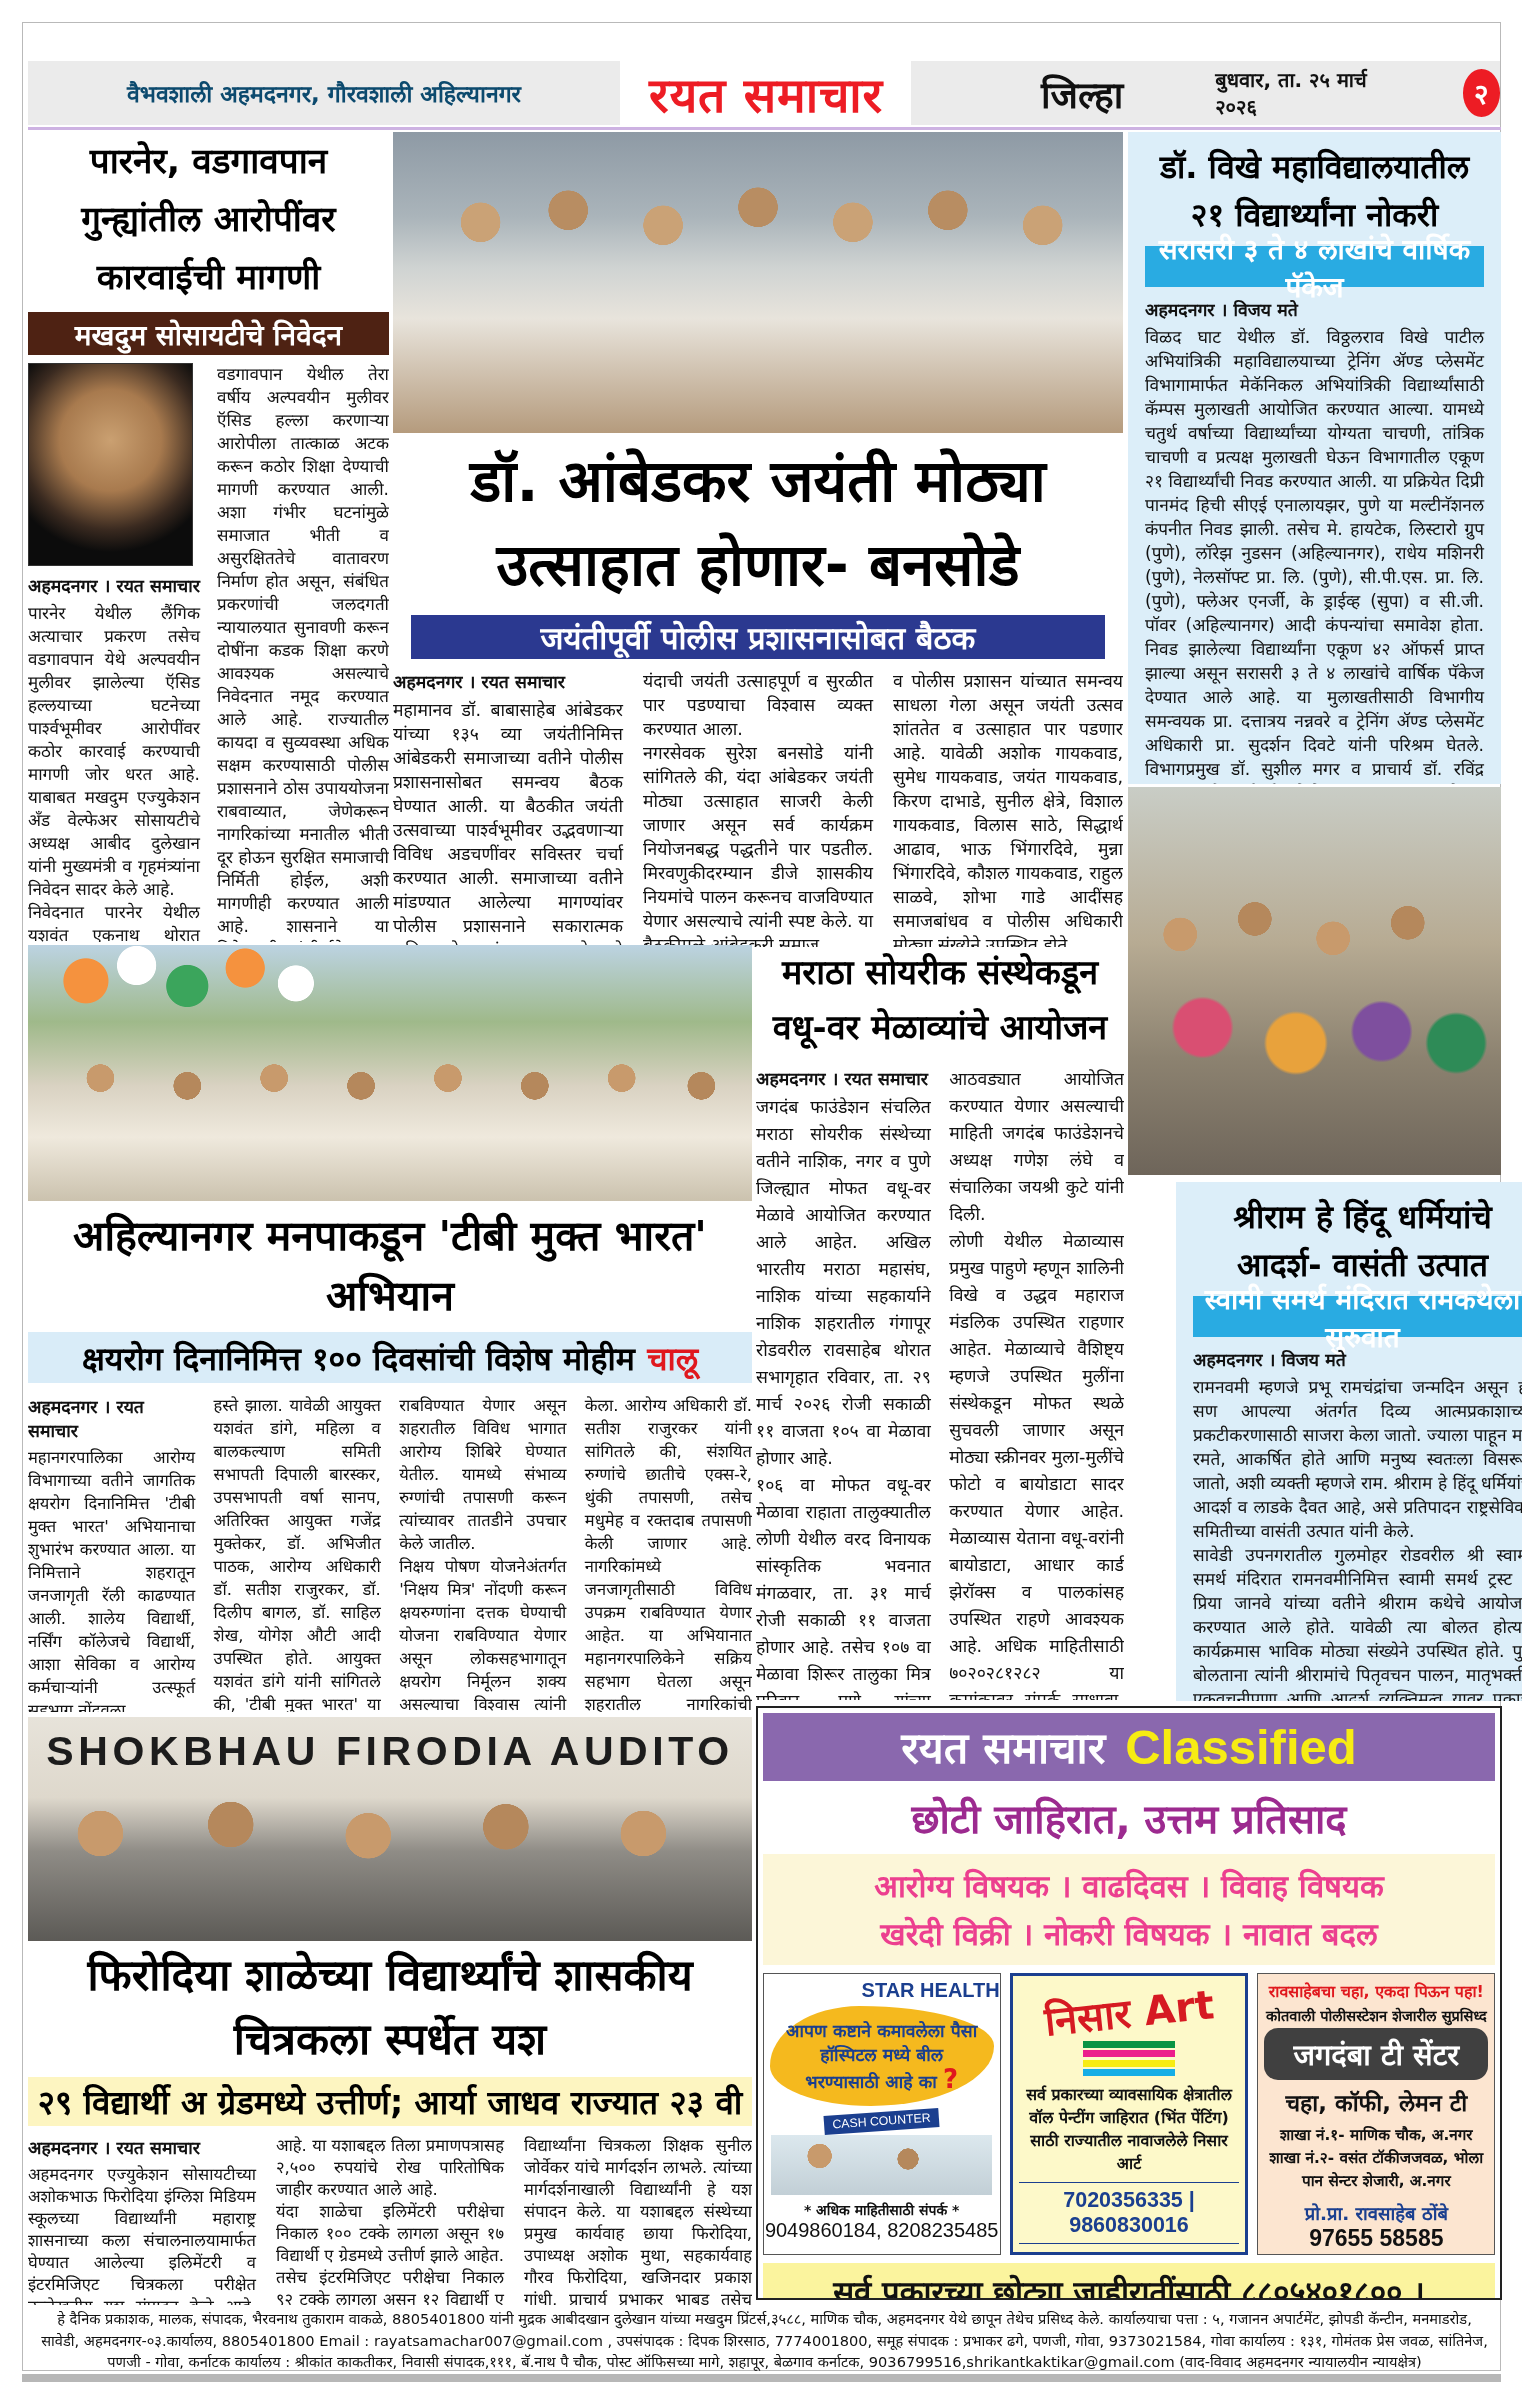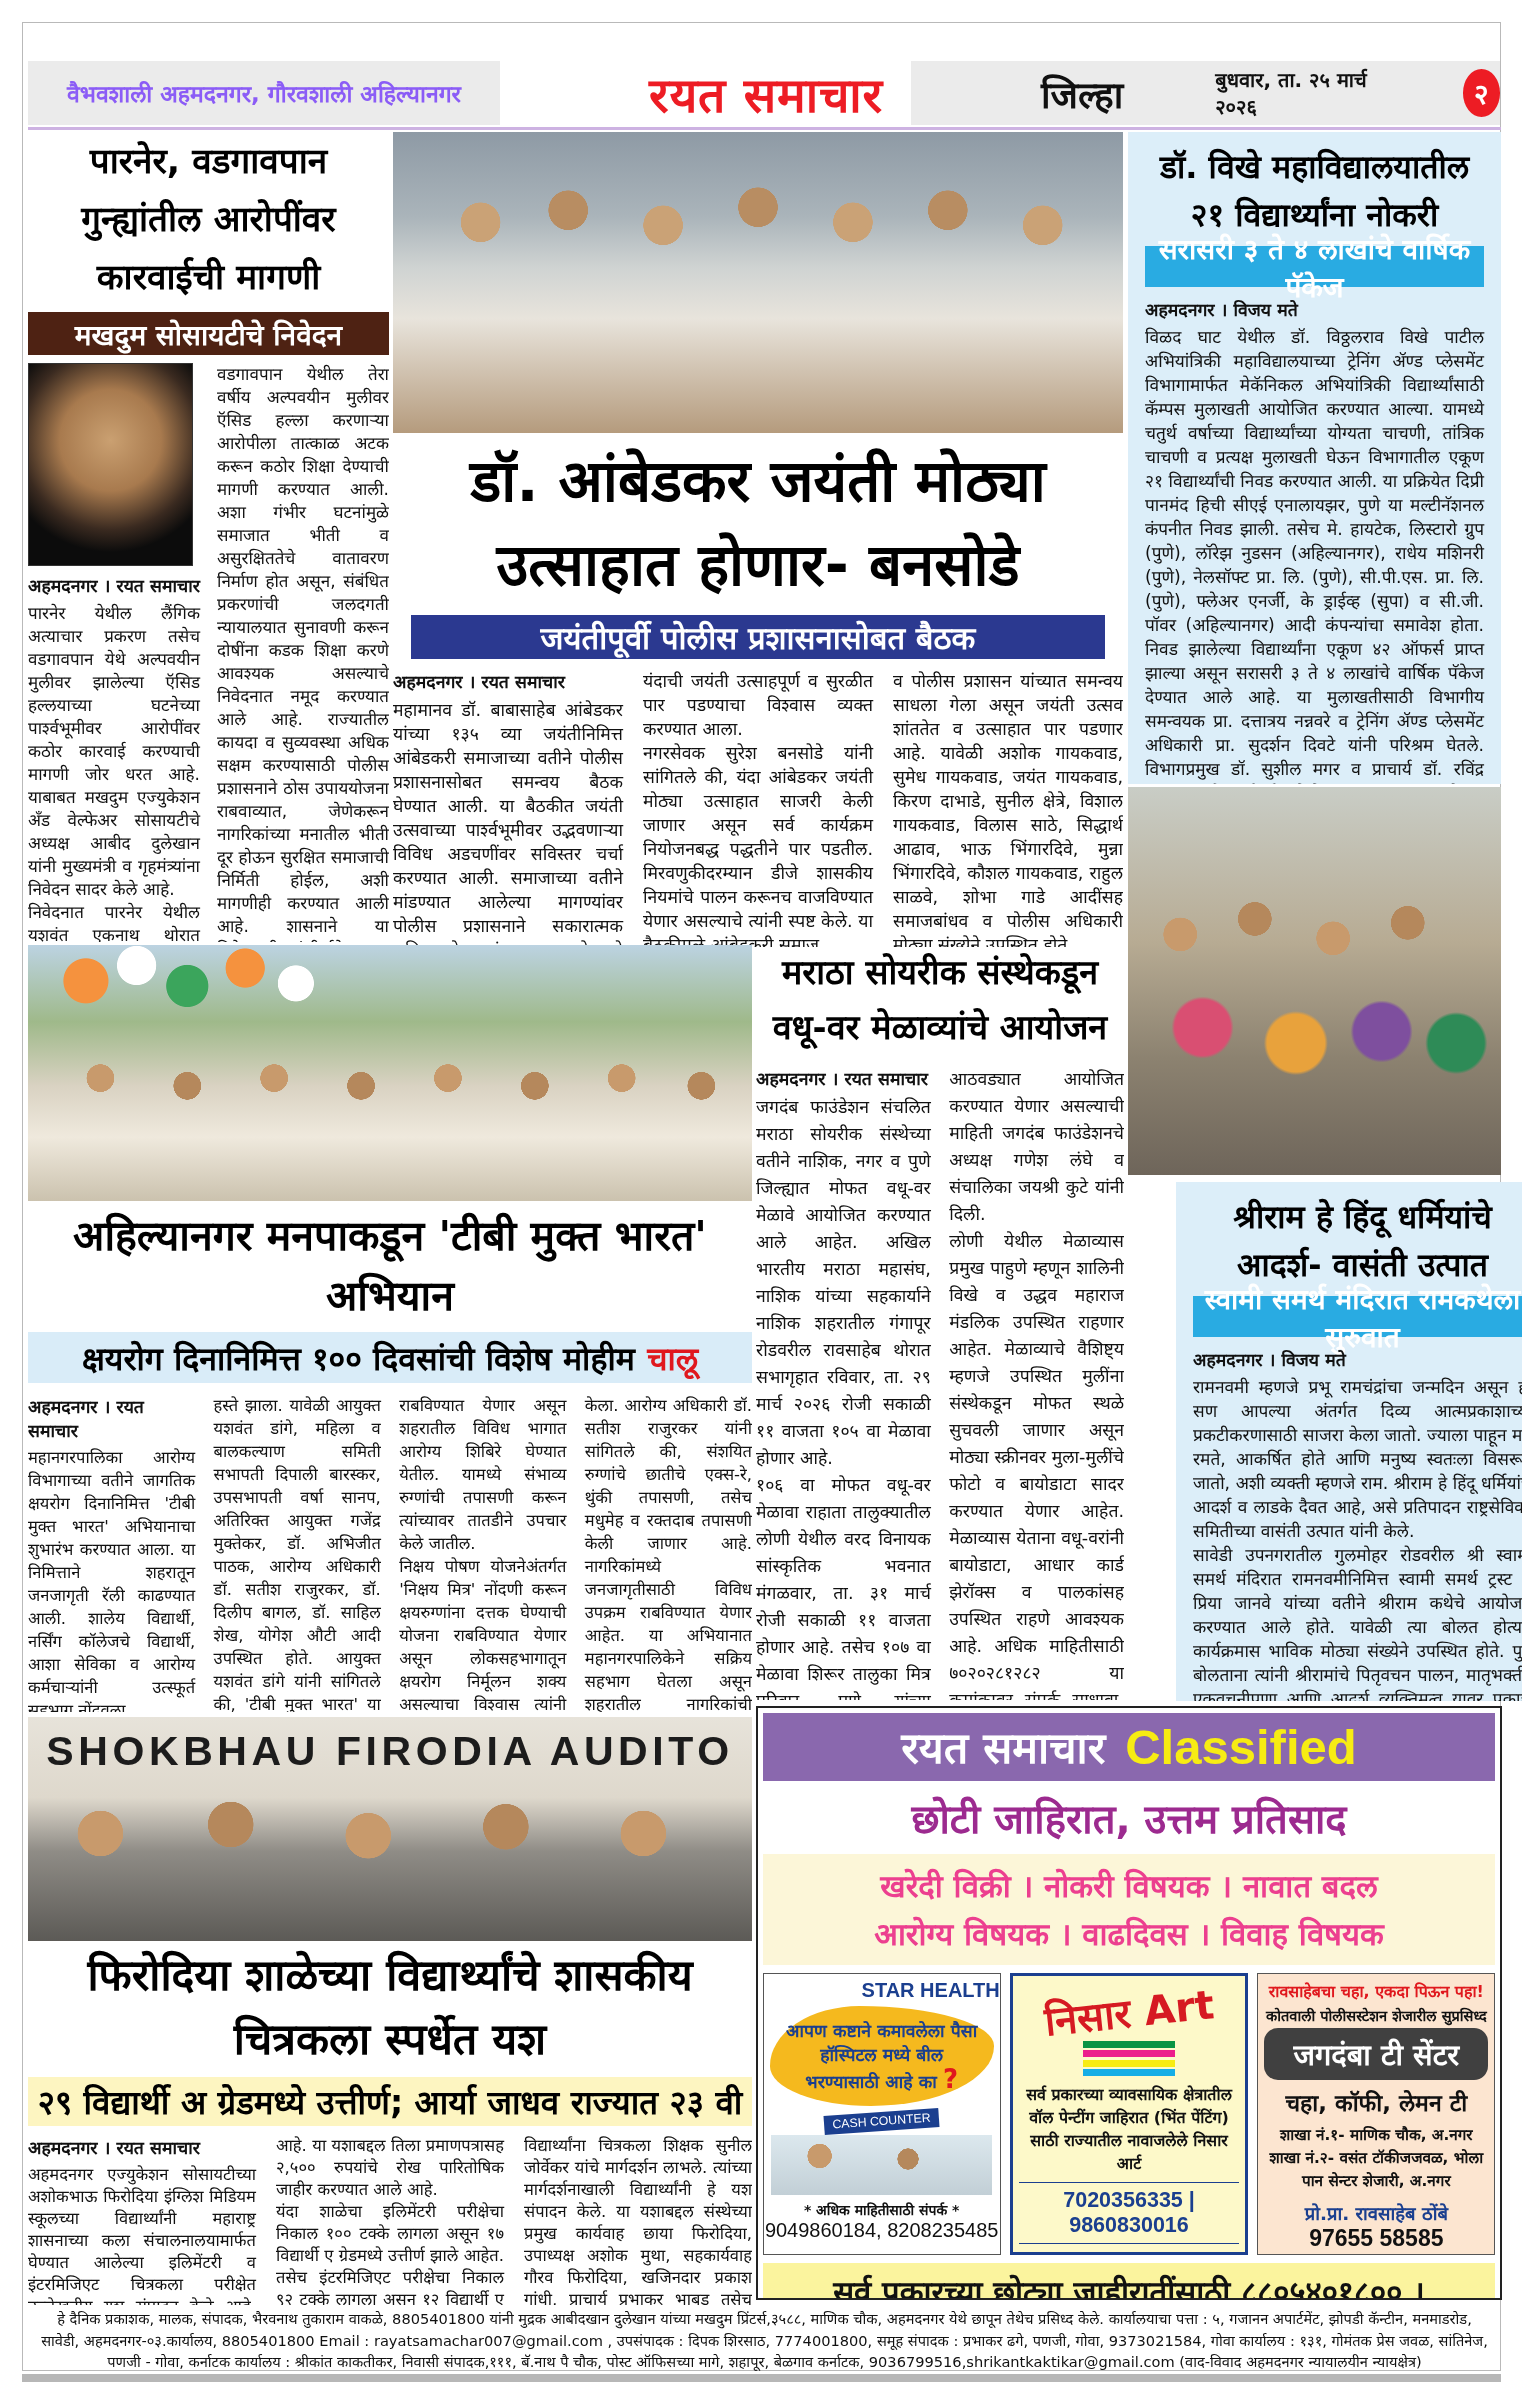--- a/index.html
+++ b/index.html
@@ -4,21 +4,21 @@
 <style>
   html,body{margin:0;padding:0;}
   body{width:1522px;height:2401px;position:relative;background:#ffffff;
        font-family:"DejaVu Sans",sans-serif;color:#111;}
   .abs{position:absolute;box-sizing:border-box;}
   .frame{left:21.5px;top:21.5px;width:1479px;height:2349px;border:0.8px solid #b9b9b9;}
   .bottombar{left:21.5px;top:2374px;width:1479px;height:8.4px;background:#b7b7b7;}
 
   
   .mh-box{top:61px;height:64px;background:#ebebeb;display:flex;align-items:center;justify-content:center;}
-  .mh-tagline{left:28px;width:472px;color:#8b5cf6;font-weight:bold;font-size:23px;}
+  .mh-tagline{left:28px;width:592px;color:#0c4a6e;font-weight:bold;font-size:23px;}
   .mh-title{left:620px;width:292px;background:#fff;color:#ed1c24;font-weight:bold;font-size:48px;letter-spacing:0.8px;}
   .mh-right{left:911px;width:589px;justify-content:flex-start;gap:0;}
   .mh-section{font-size:37px;font-weight:bold;margin-left:130px;}
   .mh-date{font-size:20px;font-weight:bold;margin-left:92px;}
   .mh-badge{width:48px;height:48px;border-radius:50%;background:#ed1c24;color:#fff;
             display:flex;align-items:center;justify-content:center;font-size:28px;font-weight:bold;margin-left:92px;}
   .mh-rule{left:28px;top:127px;width:1473px;height:3.1px;background:#cdb2e2;}
 
   
   .headline{font-weight:bold;text-align:center;color:#000;}
@@ -281,22 +281,22 @@
   </div>
 </div>
 
 <div class="abs classified">
   <div class="cl-banner">
     <span class="mr">रयत समाचार</span>
     <span class="en">Classified</span>
   </div>
   <div class="cl-tagline">छोटी जाहिरात, उत्तम प्रतिसाद</div>
   <div class="cl-cats">
+    <div>आरोग्य विषयक । वाढदिवस । विवाह विषयक</div>
     <div>खरेदी विक्री  ।  नोकरी विषयक  ।  नावात बदल</div>
-    <div>आरोग्य विषयक । वाढदिवस । विवाह विषयक</div>
   </div>
   <div class="cl-ads">
     <div class="ad ad-star">
       <div class="brand">STAR HEALTH</div>
       <div class="wave">
         <span>आपण कष्टाने कमावलेला पैसा हॉस्पिटल मध्ये बील भरण्यासाठी आहे का</span>
         <span class="q">?</span>
       </div>
       <div class="cash">CASH COUNTER</div>
       <div class="ppl"></div>

